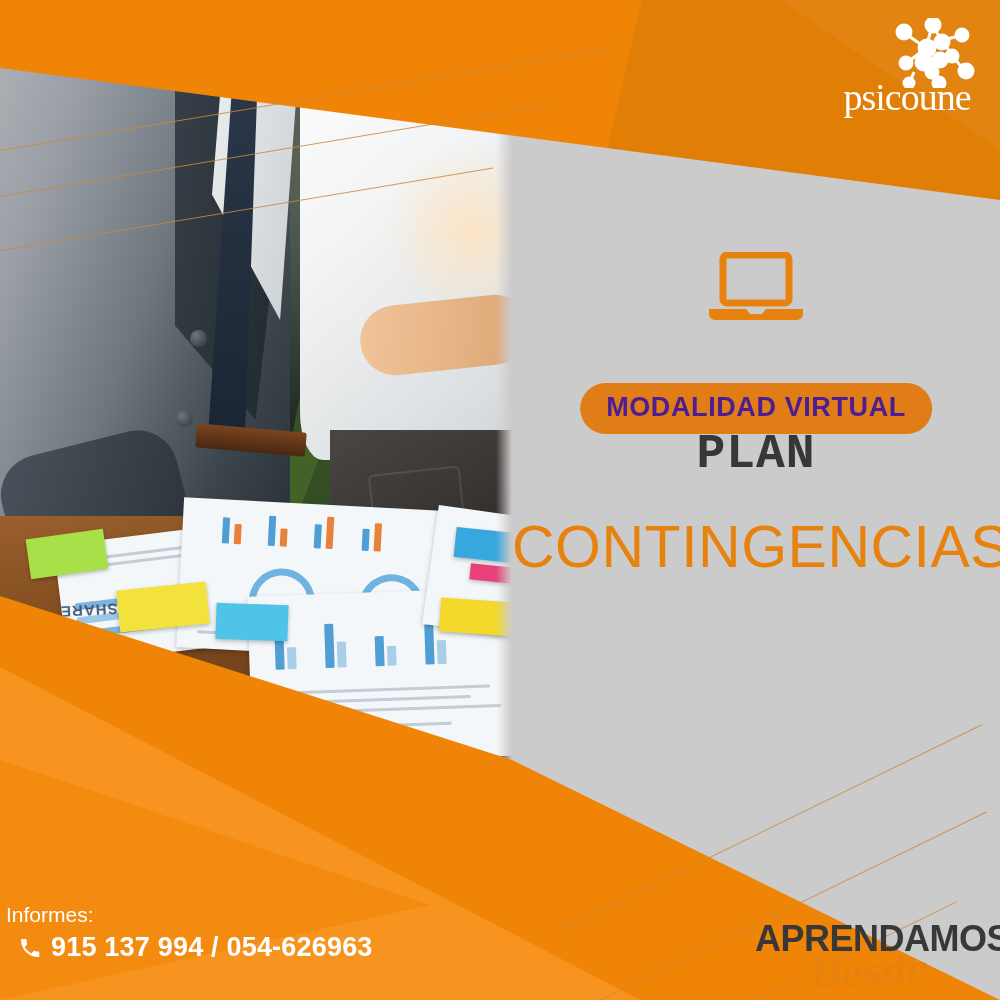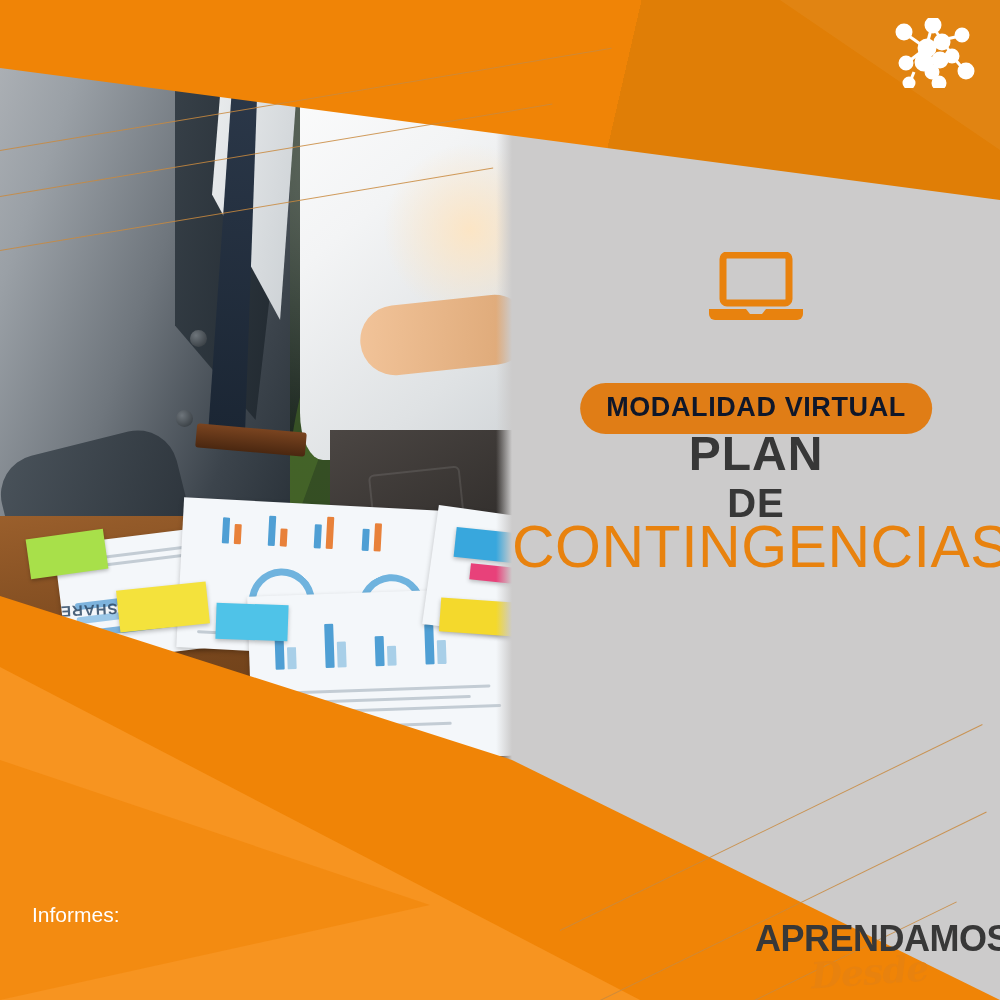--- a/index.html
+++ b/index.html
@@ -139,33 +139,33 @@
   .logo-word{position:absolute;left:0;bottom:2px;width:158px;text-align:center;
     font-family:"Liberation Serif", serif;color:#fff;font-size:38px;letter-spacing:-1px;line-height:1;}
 
   
   .content{position:absolute;left:512px;top:0;width:488px;height:1000px;}
   .laptop{position:absolute;left:50%;top:252px;transform:translateX(-50%);}
   .curso{position:absolute;left:0;top:342px;width:100%;text-align:center;
     color:#D9862E;font-size:27px;letter-spacing:3px;font-weight:400;}
   .pill{position:absolute;left:50%;top:383px;transform:translateX(-50%);
     background:#E07D16;border-radius:26px;padding:9px 26px 11px;
-    color:#0f172a;font-size:27px;font-weight:700;letter-spacing:.6px;white-space:nowrap;}
+    color:#4c1d95;font-size:27px;font-weight:700;letter-spacing:.6px;white-space:nowrap;}
   .plan,.de{position:absolute;left:0;width:100%;text-align:center;
-    color:#373737;font-weight:700;line-height:1;}
+    color:#373737;font-weight:700;line-height:1;font-family:Liberation Mono, monospace;}
   .plan{top:430px;font-size:48px;letter-spacing:1px;}
   .de{top:483px;font-size:40px;letter-spacing:1px;}
   .cont{position:absolute;left:0;top:518px;width:100%;text-align:center;
     color:#E8820E;font-weight:400;font-size:59px;letter-spacing:.5px;line-height:1;}
   .hours{position:absolute;left:50%;top:612px;transform:translateX(-50%);
     border:2px solid #4a4a4a;border-radius:24px;padding:8px 30px 10px;
     color:#3b3b3b;font-size:25px;letter-spacing:.4px;white-space:nowrap;}
 
   
-  .informes{position:absolute;left:32px;top:903px;color:#fff;font-size:21px;}
+  .informes{position:absolute;left:6px;top:903px;color:#fff;font-size:21px;}
   .phone-row{position:absolute;left:18px;top:932px;display:flex;align-items:center;gap:9px;}
   .phone-num{color:#fff;font-size:27px;font-weight:700;letter-spacing:.2px;}
   .website{position:absolute;left:18px;top:966px;color:#fff;font-size:21px;letter-spacing:3.4px;}
 
   
   .aprend{position:absolute;left:755px;top:918px;color:#383838;
     font-size:36px;font-weight:700;letter-spacing:-.5px;}
   .desde{position:absolute;left:812px;top:948px;color:#E8820E;
     font-family:"DejaVu Serif", serif;font-style:italic;font-weight:700;
     font-size:36px;letter-spacing:-1px;transform:rotate(-4deg);}
@@ -289,37 +289,43 @@
         <circle cx="59" cy="65" r="6"></circle>
         <circle cx="29" cy="65" r="5"></circle>
         <circle cx="47" cy="30" r="8"></circle>
         <circle cx="62" cy="24" r="7"></circle>
         <circle cx="44" cy="44" r="8"></circle>
         <circle cx="60" cy="42" r="7"></circle>
         <circle cx="52" cy="54" r="6"></circle>
         <circle cx="72" cy="38" r="6"></circle>
       </g>
     </svg>
+    <div class="logo-word">psicoune</div>
   </div>
 
   <div class="content">
 
     <svg class="laptop" width="100" height="72" viewBox="0 0 100 72">
       <rect x="17" y="3" width="66" height="48" rx="4" fill="none" stroke="#E8820E" stroke-width="7"></rect>
       <path d="M3 57 h94 a0 0 0 0 1 0 0 v5 a6 6 0 0 1 -6 6 H9 a6 6 0 0 1 -6 -6 z" fill="#E8820E"></path>
       <path d="M40 57 h20 l-4 5 h-12 z" fill="#CCCBCB"></path>
     </svg>
 
 
     <div class="pill">MODALIDAD VIRTUAL</div>
 
     <div class="plan">PLAN</div>
-    <div class="de">DE</div>
     <div class="cont">CONTINGENCIAS</div>
 
   </div>
 
   <div class="informes">Informes:</div>
+  <div class="phone-row">
+    <svg width="24" height="24" viewBox="0 0 24 24">
+      <path d="M6.6 10.8c1.4 2.8 3.8 5.2 6.6 6.6l2.2-2.2c.3-.3.7-.4 1.1-.3 1.2.4 2.5.6 3.8.6.6 0 1 .4 1 1V20c0 .6-.4 1-1 1C10.6 21 3 13.4 3 4c0-.6.4-1 1-1h3.5c.6 0 1 .4 1 1 0 1.3.2 2.6.6 3.8.1.4 0 .8-.3 1.1l-2.2 2.2z" fill="#fff"></path>
+    </svg>
+    <span class="phone-num">915 137 994 / 054-626963</span>
+  </div>
 
   <div class="aprend">APRENDAMOS</div>
   <div class="desde">Desde Casa</div>
 
 </div>
 
 </body></html>

